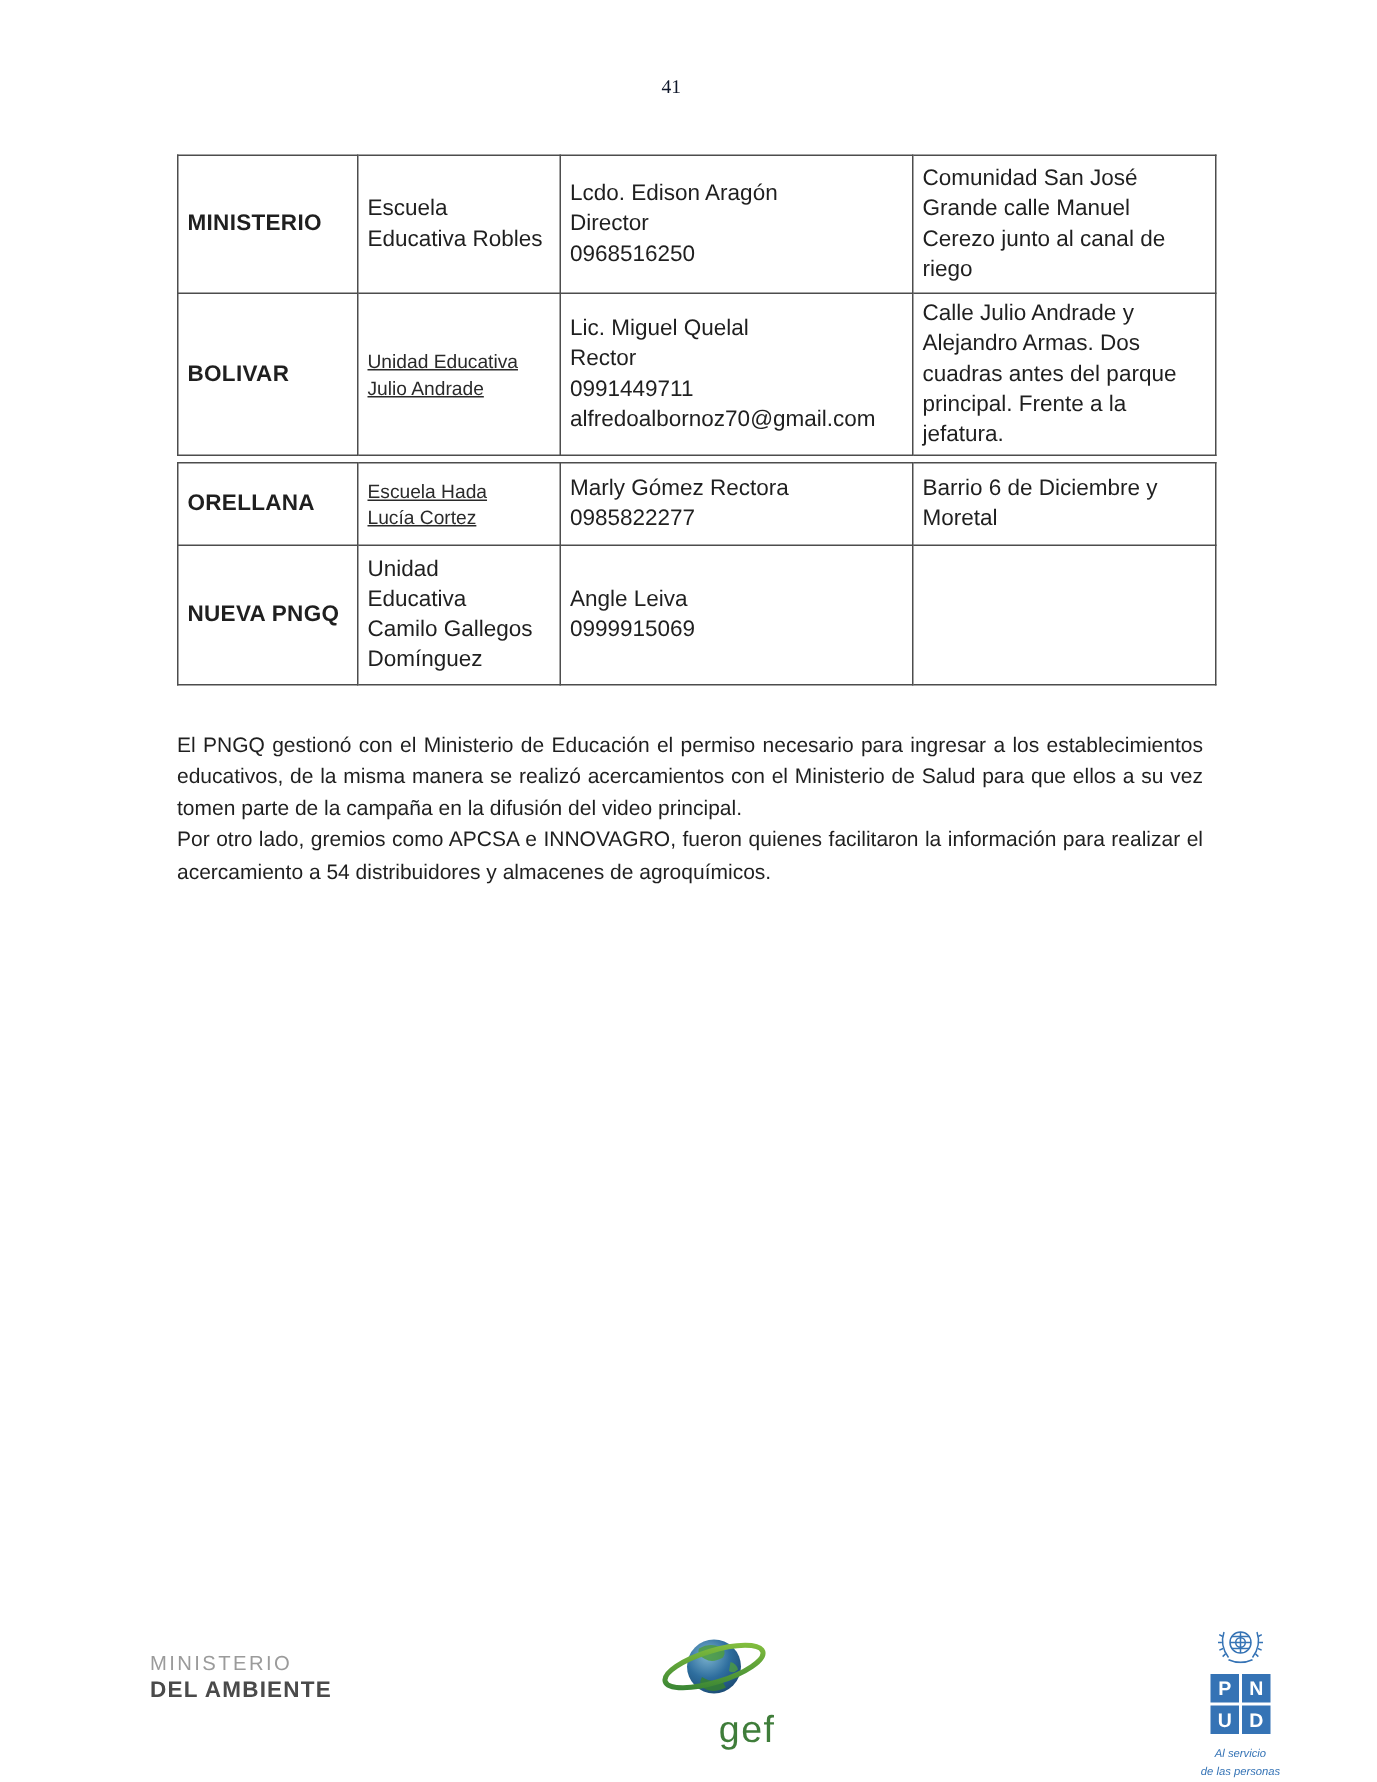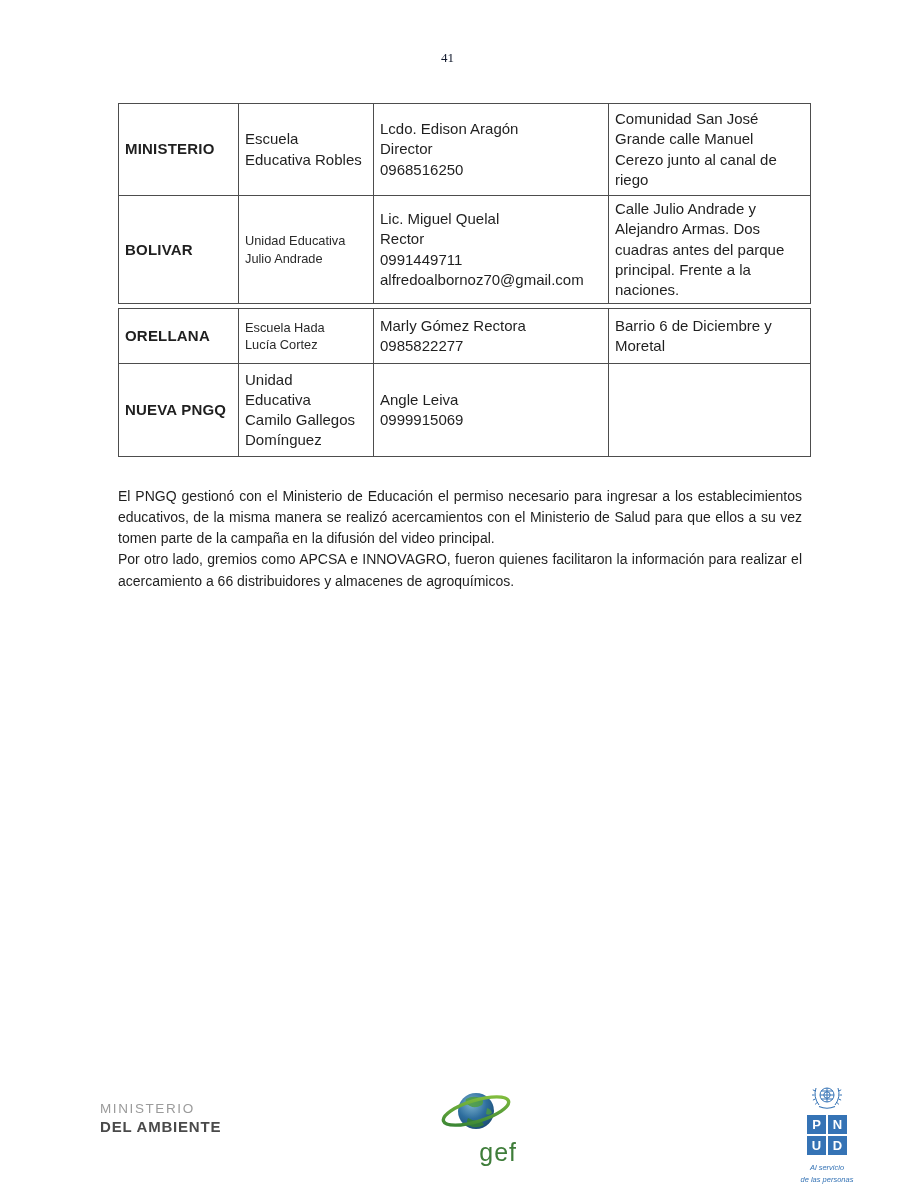--- a/index.html
+++ b/index.html
@@ -35,21 +35,21 @@
     font-size: 15px;
     line-height: 1.35;
     overflow: hidden;
   }
   .col-canton  { width: 120px; }
   .col-school  { width: 135px; }
   .col-contact { width: 235px; }
   .col-address { width: 202px; }
 
   td.canton { font-weight: bold; font-size: 14.5px; letter-spacing: 0.2px; }
-  td.school.sm { font-size: 12.8px; color: #2a2a2a; }
+  td.school.sm { font-size: 12.8px; color: #2a2a2a; text-decoration: underline; }
   tr.r-tabacundo { height: 92px; }
   tr.r-bolivar   { height: 105px; }
   tr.r-orellana  { height: 55px; }
   tr.r-nuevaloja { height: 93px; }
 
   
   .body-text {
     position: absolute; left: 118px; top: 486px; width: 684px;
     text-align: justify;
   }
@@ -129,21 +129,21 @@
     <td class="school sm">Unidad Educativa
 Julio Andrade</td>
     <td class="contact">Lic. Miguel Quelal
 Rector
 0991449711
 alfredoalbornoz70@gmail.com</td>
     <td class="address">Calle Julio Andrade y
 Alejandro Armas. Dos
 cuadras antes del parque
 principal. Frente a la
-naciones.</td>
+jefatura.</td>
   </tr>
 </tbody>
   </table>
 
 <table class="contacts part2">
   <colgroup>
     <col class="col-canton">
       <col class="col-school">
       <col class="col-contact">
       <col class="col-address">
@@ -166,21 +166,21 @@
 Domínguez</td>
     <td class="contact">Angle Leiva
 0999915069</td>
     <td class="address"></td>
   </tr>
 </tbody>
   </table>
 
 <div class="body-text">
   <div class="para-main">El PNGQ gestionó con el Ministerio de Educación el permiso necesario para ingresar a los establecimientos educativos, de la misma manera se realizó acercamientos con el Ministerio de Salud para que ellos a su vez tomen parte de la campaña en la difusión del video principal.</div>
-  <div class="para-secondary">Por otro lado, gremios como APCSA e INNOVAGRO, fueron quienes facilitaron la información para realizar el acercamiento a 66 distribuidores y almacenes de agroquímicos.</div>
+  <div class="para-secondary">Por otro lado, gremios como APCSA e INNOVAGRO, fueron quienes facilitaron la información para realizar el acercamiento a 54 distribuidores y almacenes de agroquímicos.</div>
 </div>
 
 <div class="ministerio-logo">
   <div class="ministerio-line1">MINISTERIO</div>
   <div class="ministerio-line2">DEL AMBIENTE</div>
 </div>
 
 <div class="gef-logo">
   <span>
     <svg width="84" height="52" viewBox="0 0 84 52">

